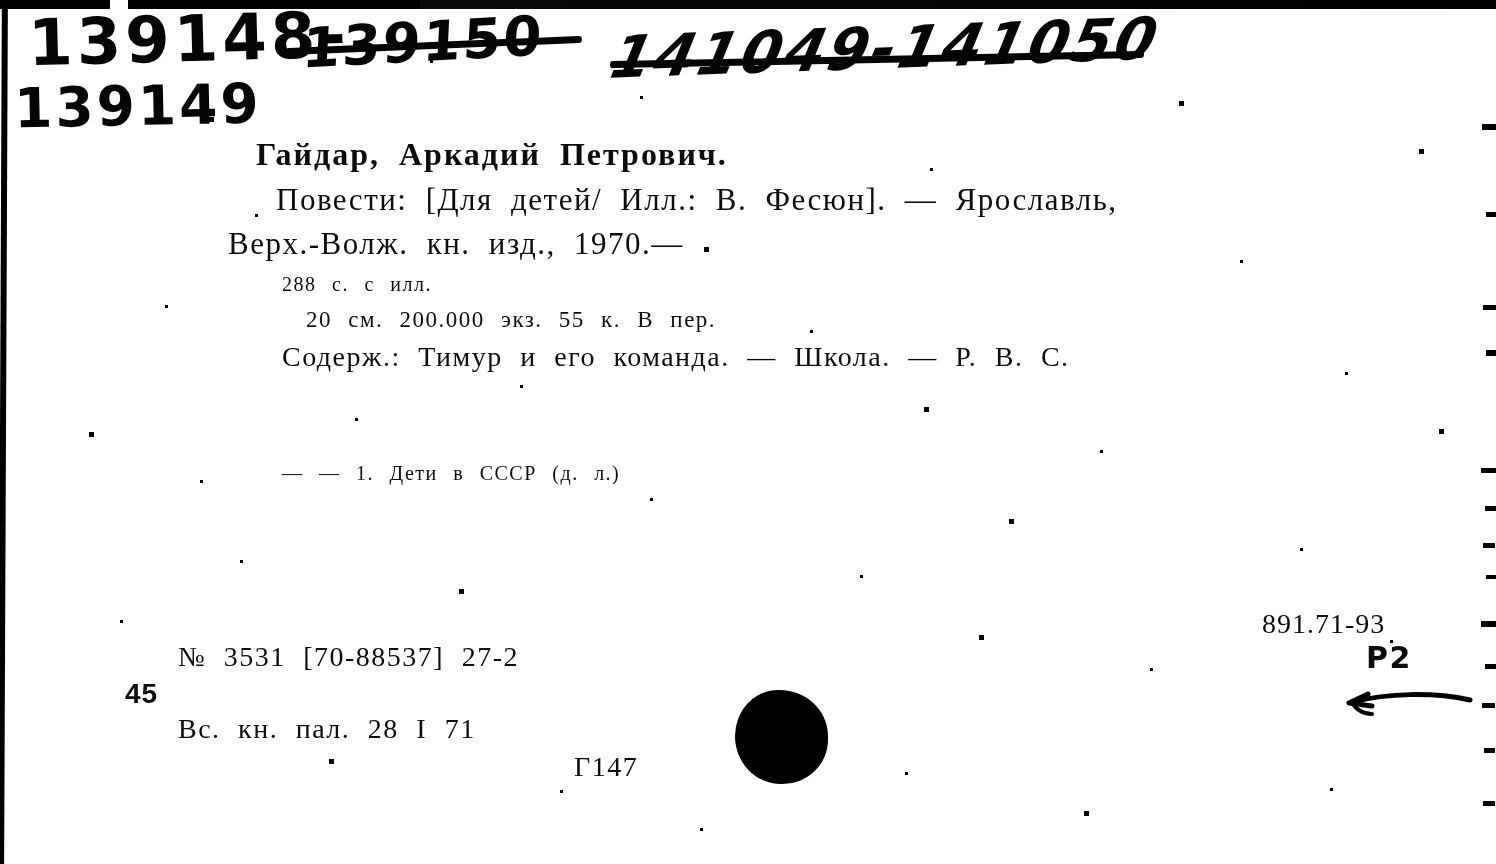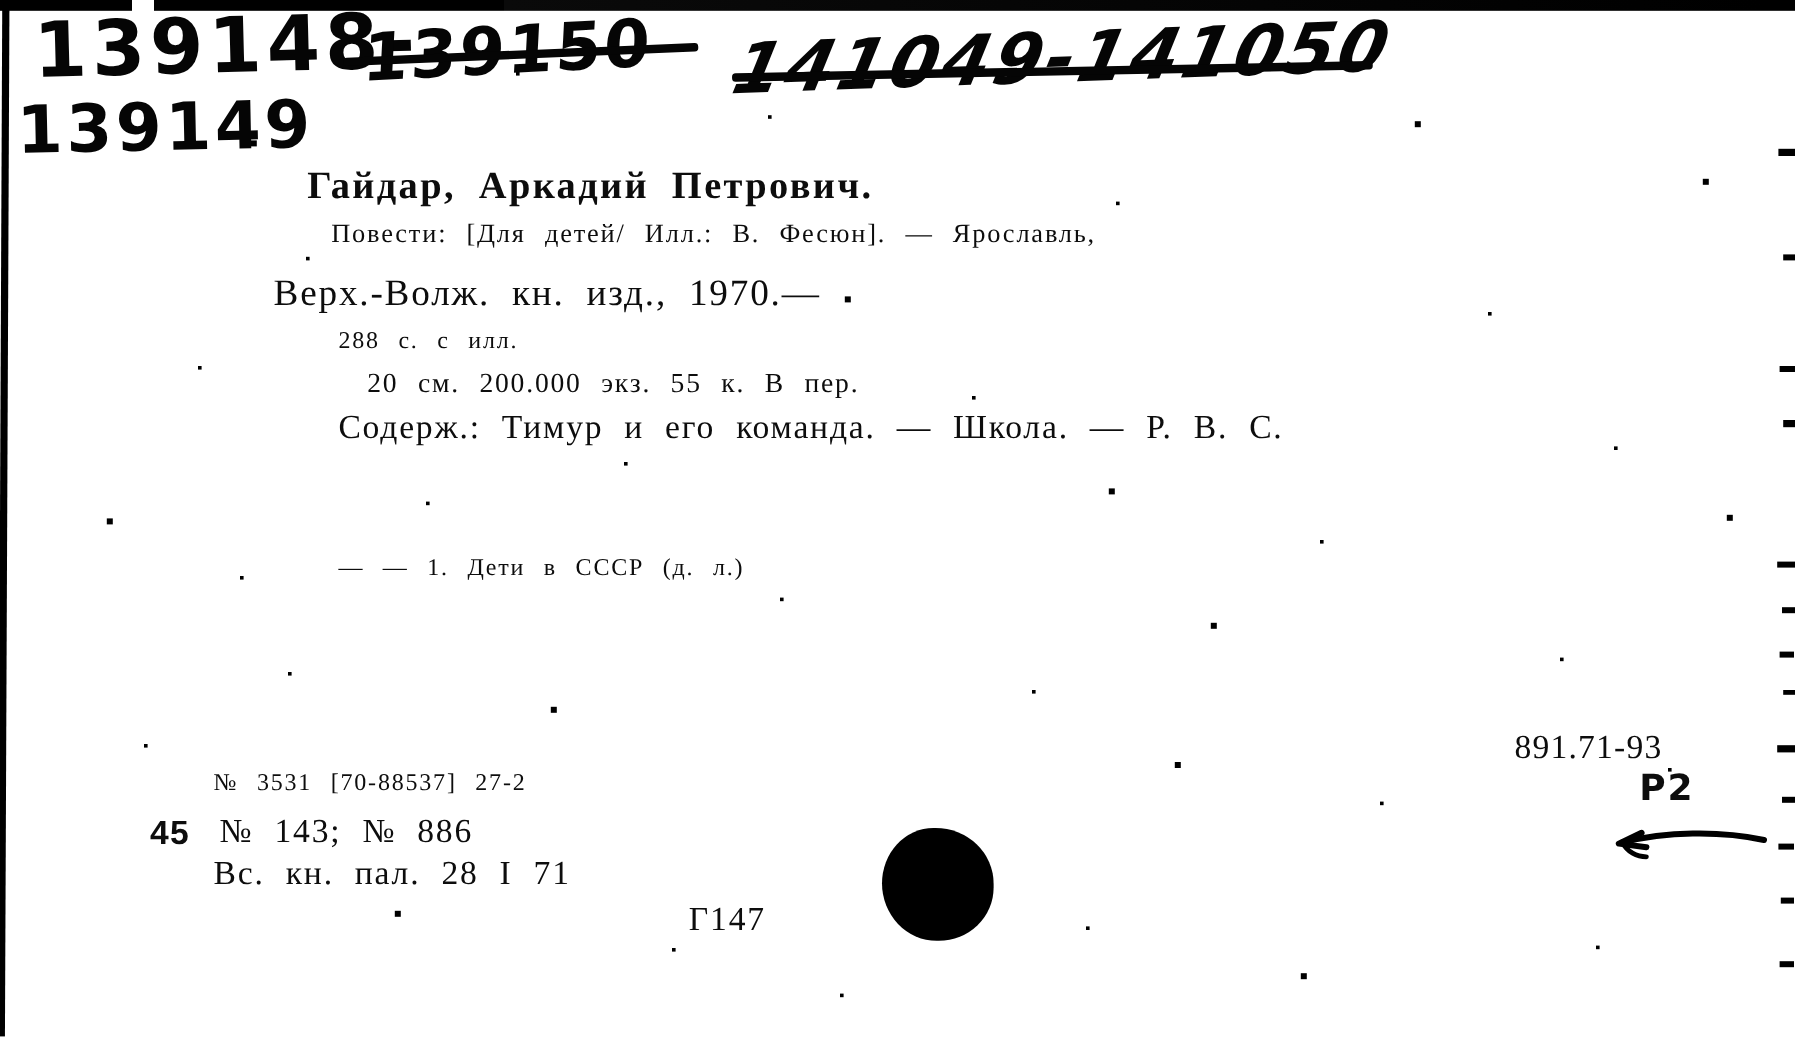--- a/index.html
+++ b/index.html
@@ -51,29 +51,29 @@
   .strike2 { left: 610px; top: 56px; width: 534px; height: 7px; transform: rotate(-1.1deg); }
   
   .typed {
     position: absolute;
     white-space: nowrap;
     letter-spacing: 1.5px;
     word-spacing: 9px;
     color: #0d0d0d;
   }
   .author   { left: 228px; top: 136px; font-size: 32px; font-weight: bold; letter-spacing: 2px; margin-left: 28px; }
-  .title1   { left: 276px; top: 182px; font-size: 22px; }
+  .title1   { left: 276px; top: 182px; font-size: 31px; }
   .title2   { left: 228px; top: 226px; font-size: 31px; }
   .colln    { left: 282px; top: 273px; font-size: 20px; }
   .edinfo   { left: 282px; top: 307px; font-size: 23px; margin-left: 24px; }
   .contents { left: 282px; top: 341px; font-size: 28px; }
   .tracing  { left: 282px; top: 462px; font-size: 20px; }
   .udc      { left: 1262px; top: 608px; font-size: 28px; letter-spacing: 1px; }
   .shelf    { left: 1366px; top: 640px; font-size: 30px; font-weight: bold; font-family: "DejaVu Sans", sans-serif; }
-  .reg1     { left: 178px; top: 641px; font-size: 20px; }
+  .reg1     { left: 178px; top: 641px; font-size: 28px; }
   .reg2pfx  { left: 125px; top: 678px; font-size: 28px; font-weight: bold; font-family: Liberation Sans, sans-serif; letter-spacing: 1px; }
   .reg2     { left: 183px; top: 678px; font-size: 28px; }
   .reg3     { left: 178px; top: 713px; font-size: 28px; }
   .amark    { left: 574px; top: 713px; font-size: 28px; margin-top: 38px; }
   
   .hole {
     position: absolute;
     left: 735px; top: 690px;
     width: 93px; height: 94px;
     background: #000;
@@ -142,21 +142,20 @@
   <span class="typed udc">891.71-93</span>
   <span class="typed shelf">Р2</span>
   <svg class="swoosh" width="140" height="34" viewBox="0 0 140 34">
     <path d="M132 12 C 95 4, 50 5, 14 14" fill="none" stroke="#000" stroke-width="5" stroke-linecap="round"></path>
     <path d="M30 6 L 11 15 L 34 18" fill="none" stroke="#000" stroke-width="5" stroke-linecap="round" stroke-linejoin="round"></path>
     <path d="M14 14 C 18 22, 26 26, 34 26" fill="none" stroke="#000" stroke-width="4" stroke-linecap="round"></path>
   </svg>
 
   <span class="typed reg1">№ 3531 [70-88537] 27-2</span>
   <span class="typed reg2pfx">45</span>
-  <span class="typed reg2">№ 143; № 886</span>
   <span class="typed reg3">Вс. кн. пал. 28 I 71</span>
   <span class="typed amark">Г147</span>
 
   <div class="hole"></div>
 
   <div class="edge-mark em1"></div>
   <div class="edge-mark em2"></div>
   <div class="edge-mark em3"></div>
   <div class="edge-mark em4"></div>
   <div class="edge-mark em5"></div>

